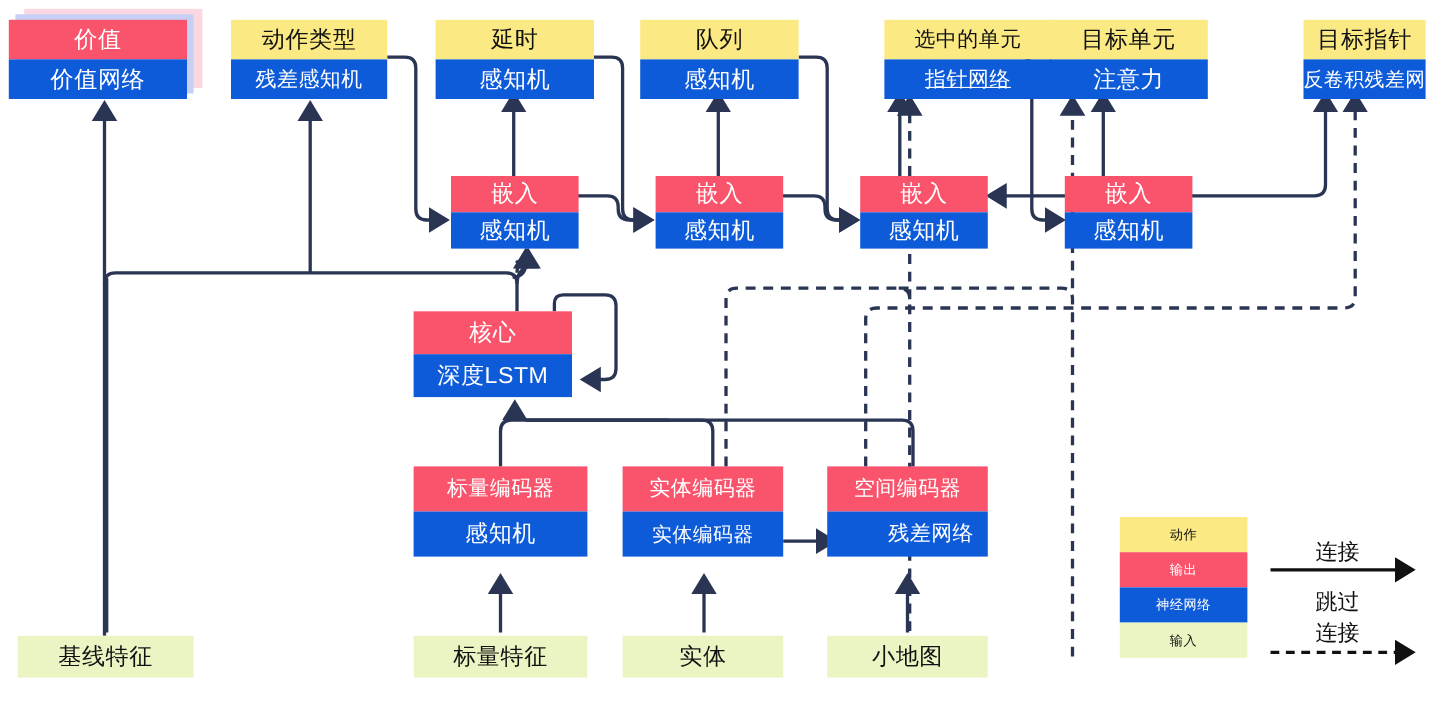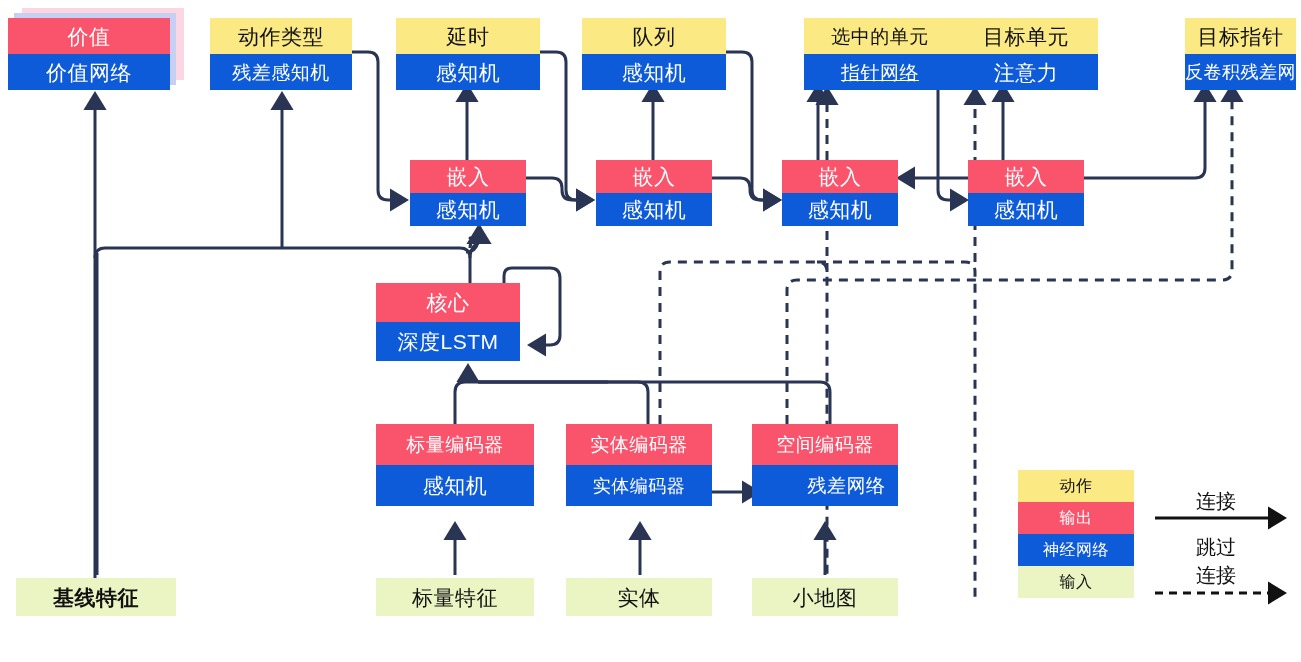--- a/index.html
+++ b/index.html
@@ -11,21 +11,21 @@
   .cell{display:flex;align-items:center;justify-content:center;
         font-size:21px;line-height:1;white-space:nowrap;letter-spacing:.5px;}
   .cell.sm{font-size:19px;}
   .cell.xs{font-size:18px;}
   .c-action{background:#FBE983;color:#111111;}
   .c-output{background:#F9546C;color:#ffffff;}
   .c-net{background:#0D5BD9;color:#ffffff;}
   .c-input{background:#EBF5C4;color:#111111;}
   .shadow1,.shadow2{position:absolute;z-index:1;}
   .legend-box{position:absolute;z-index:3;}
-  .legend-box .cell{font-size:16px;}
+  .legend-box .cell{font-size:12px;}
   .lg-label{position:absolute;font-size:20px;color:#111;white-space:nowrap;z-index:3;}
 </style>
 </head>
 <body>
 
 <div id="stage">
 
   <svg id="wires" viewBox="0 0 1301 662">
     <defs>
       <marker id="ah" markerWidth="9" markerHeight="9" refX="3.4" refY="4.5" orient="auto" markerUnits="strokeWidth">
@@ -165,21 +165,21 @@
   <div class="node" style="left:566px;top:424px;width:146px;height:82px;">
     <div class="cell c-output sm" style="height:41px;">实体编码器</div>
     <div class="cell c-net xs" style="height:41px;">实体编码器</div>
   </div>
   <div class="node" style="left:752px;top:424px;width:146px;height:82px;">
     <div class="cell c-output sm" style="height:41px;">空间编码器</div>
     <div class="cell c-net sm" style="height:41px;padding-left:43px;">残差网络</div>
   </div>
 
   <div class="node" style="left:16px;top:578px;width:160px;height:38px;">
-    <div class="cell c-input" style="height:38px;font-weight:bold;">基线特征</div>
+    <div class="cell c-input" style="height:38px;">基线特征</div>
   </div>
   <div class="node" style="left:376px;top:578px;width:158px;height:38px;">
     <div class="cell c-input" style="height:38px;">标量特征</div>
   </div>
   <div class="node" style="left:566px;top:578px;width:146px;height:38px;">
     <div class="cell c-input" style="height:38px;">实体</div>
   </div>
   <div class="node" style="left:752px;top:578px;width:146px;height:52px;">
     <div class="cell c-input" style="height:38px;">小地图</div>
   </div>

